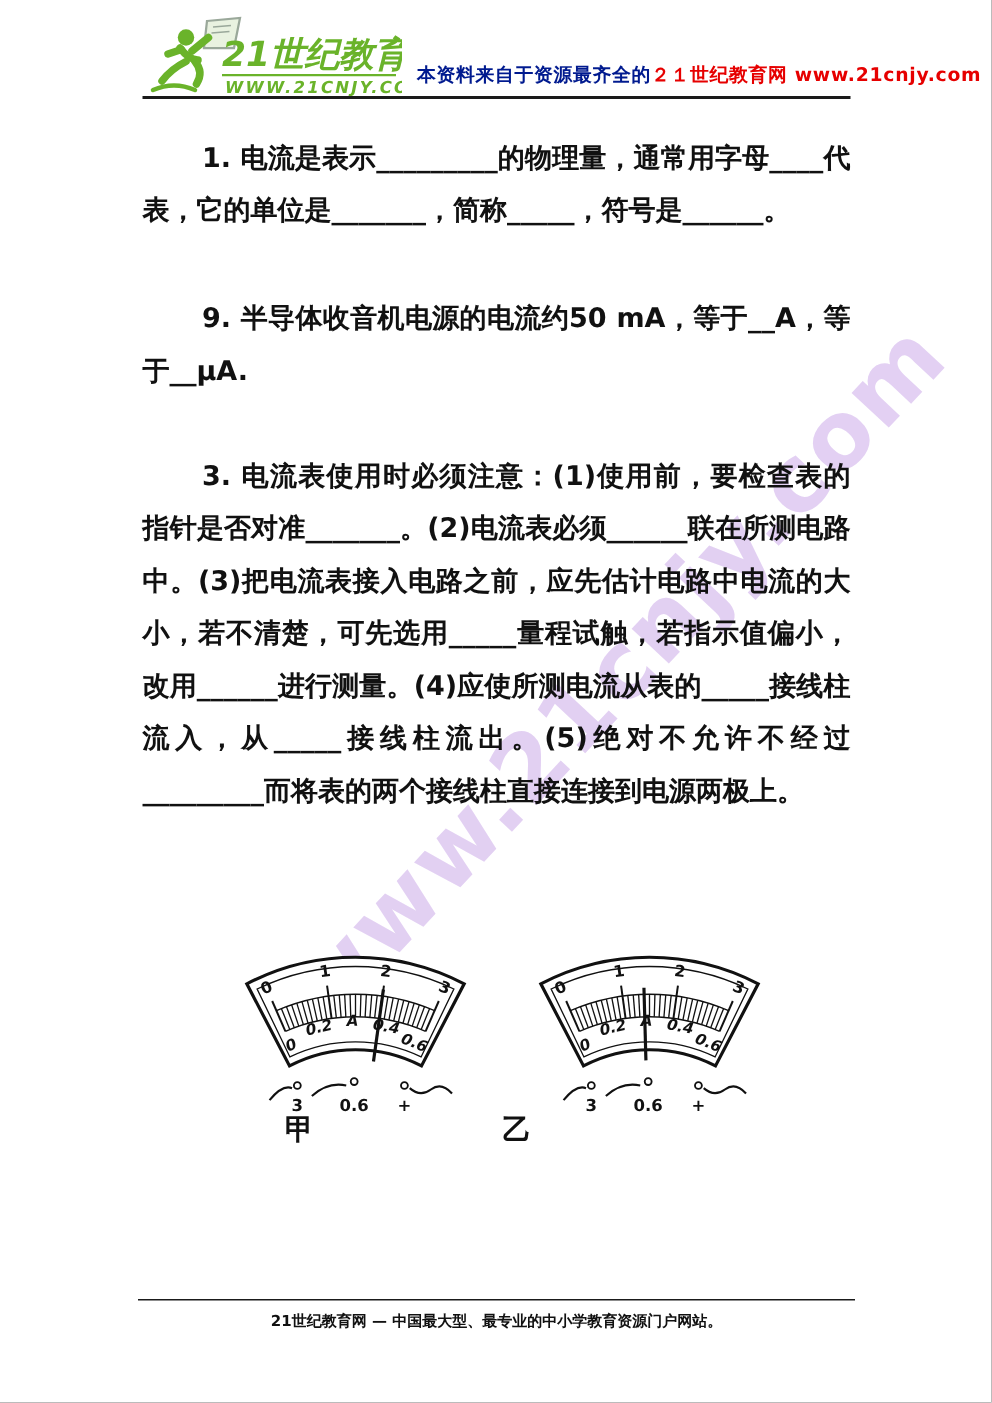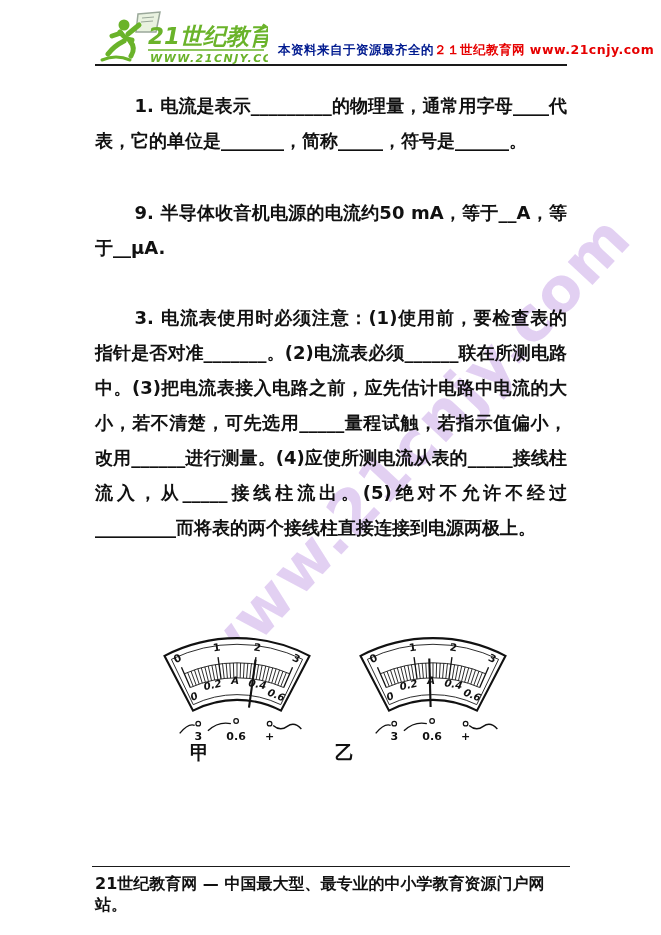--- a/index.html
+++ b/index.html
@@ -47,21 +47,21 @@
   .meter{width:150px;height:119px;}
   .meter svg{width:150px;height:119px;display:block;}
   .fig-labels{position:absolute;left:95px;top:740px;width:472px;height:26px;z-index:2;}
   .fig-label{position:absolute;font-size:19px;font-weight:bold;}
   .fig-label.jia{left:95px;}
   .fig-label.yi{left:240px;}
   
   .rule-bottom{position:absolute;left:92px;top:866px;width:478px;border-top:1.5px solid #1a1a1a;}
   .footer{
     position:absolute;left:95px;top:874px;width:472px;
-    font-size:16px;font-weight:bold;display:flex;justify-content:flex-start;
+    font-size:10px;font-weight:bold;display:flex;justify-content:center;
   }
   .footer .copy{color:var(--footer-link);text-decoration:underline;cursor:pointer;}
 </style>
 </head>
 <body>
 
 <div class="page">
 
   <div class="logo">
     <svg viewBox="0 0 170 56">

